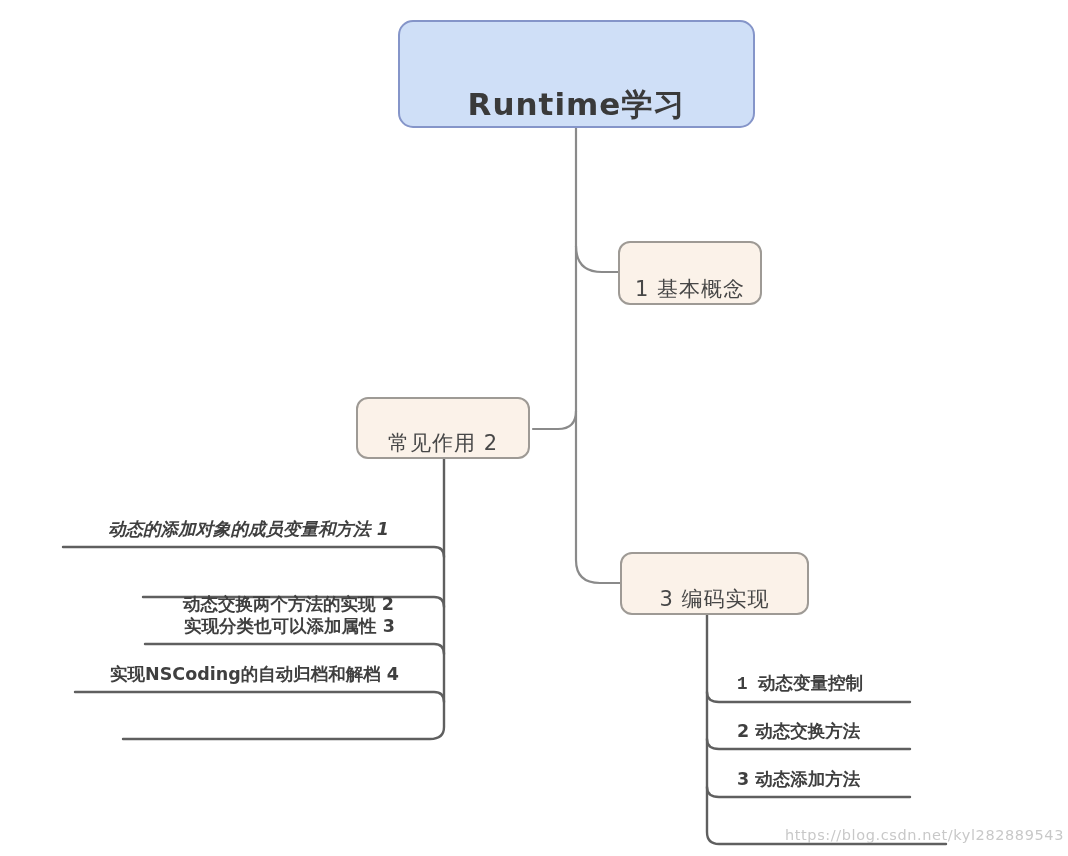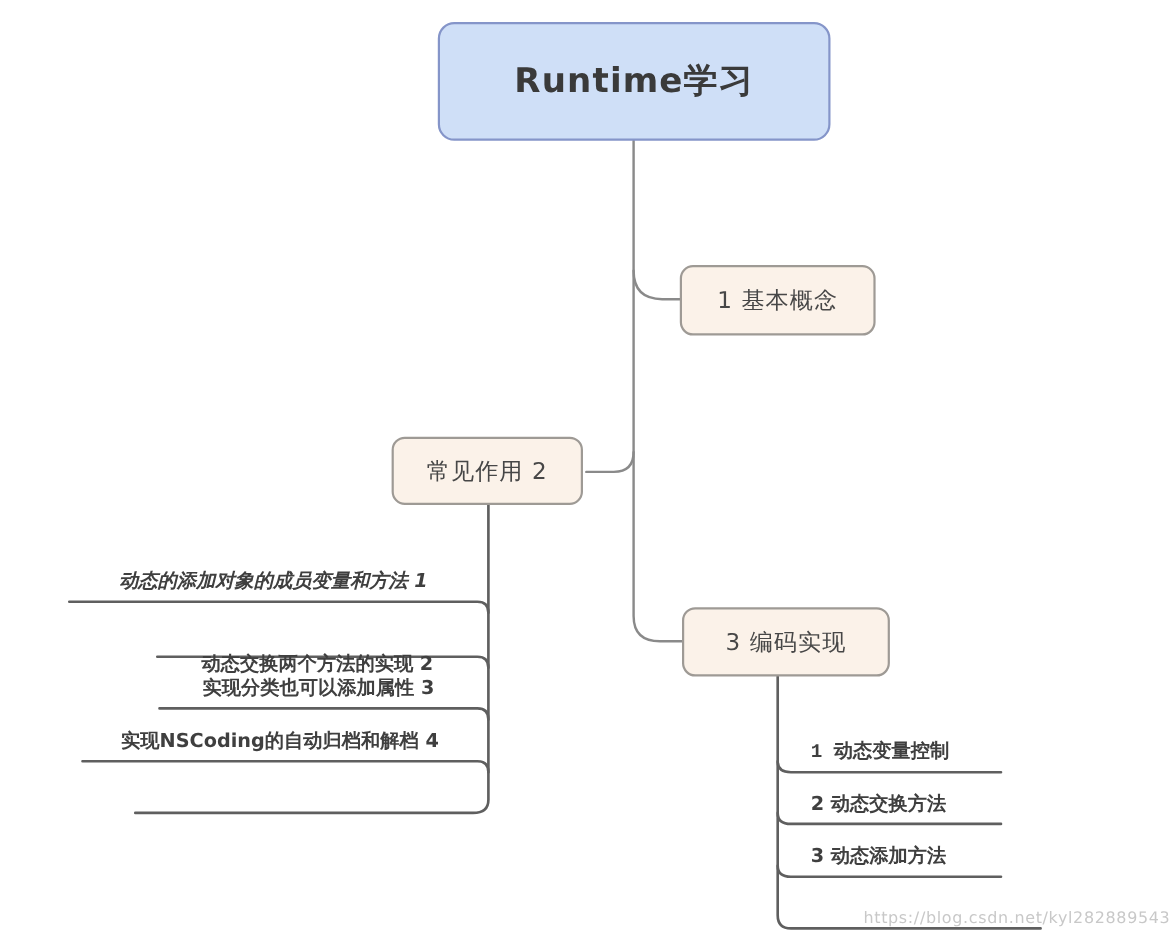--- a/index.html
+++ b/index.html
@@ -17,21 +17,21 @@
     width: 1068px; height: 856px;
     pointer-events: none;
   }
   .wires path { fill: none; stroke-linecap: round; }
   .wires .main-wire  { stroke: #8a8a8a; stroke-width: 2.2; }
   .wires .item-wire  { stroke: #5f5f5f; stroke-width: 2.4; }
 
   .node {
     position: absolute;
     display: flex;
-    align-items: center;
+    align-items: flex-end;
     justify-content: center;
     box-sizing: border-box;
     text-align: center;
   }
   .node-root {
     left: 398px; top: 20px; width: 357px; height: 108px;
     background: #cfdff7;
     border: 2.5px solid #8595c9;
     border-radius: 15px;
     font-size: 31px;
@@ -41,21 +41,21 @@
   }
   .node-branch {
     background: #fbf2e9;
     border: 2px solid #9e9a95;
     border-radius: 12px;
     font-size: 21px;
     font-weight: 500;
     color: #474747;
     letter-spacing: 1px;
   }
-  .node-concept { left: 618px; top: 241px; width: 178px; height: 64px; }
+  .node-concept { left: 618px; top: 241px; width: 144px; height: 64px; }
   .node-usage   { left: 356px; top: 397px; width: 174px; height: 62px; }
   .node-coding  { left: 620px; top: 552px; width: 189px; height: 63px; }
 
   .leaf {
     position: absolute;
     font-size: 17.5px;
     font-weight: 600;
     color: #3f3f3f;
     line-height: 26px;
     white-space: nowrap;

